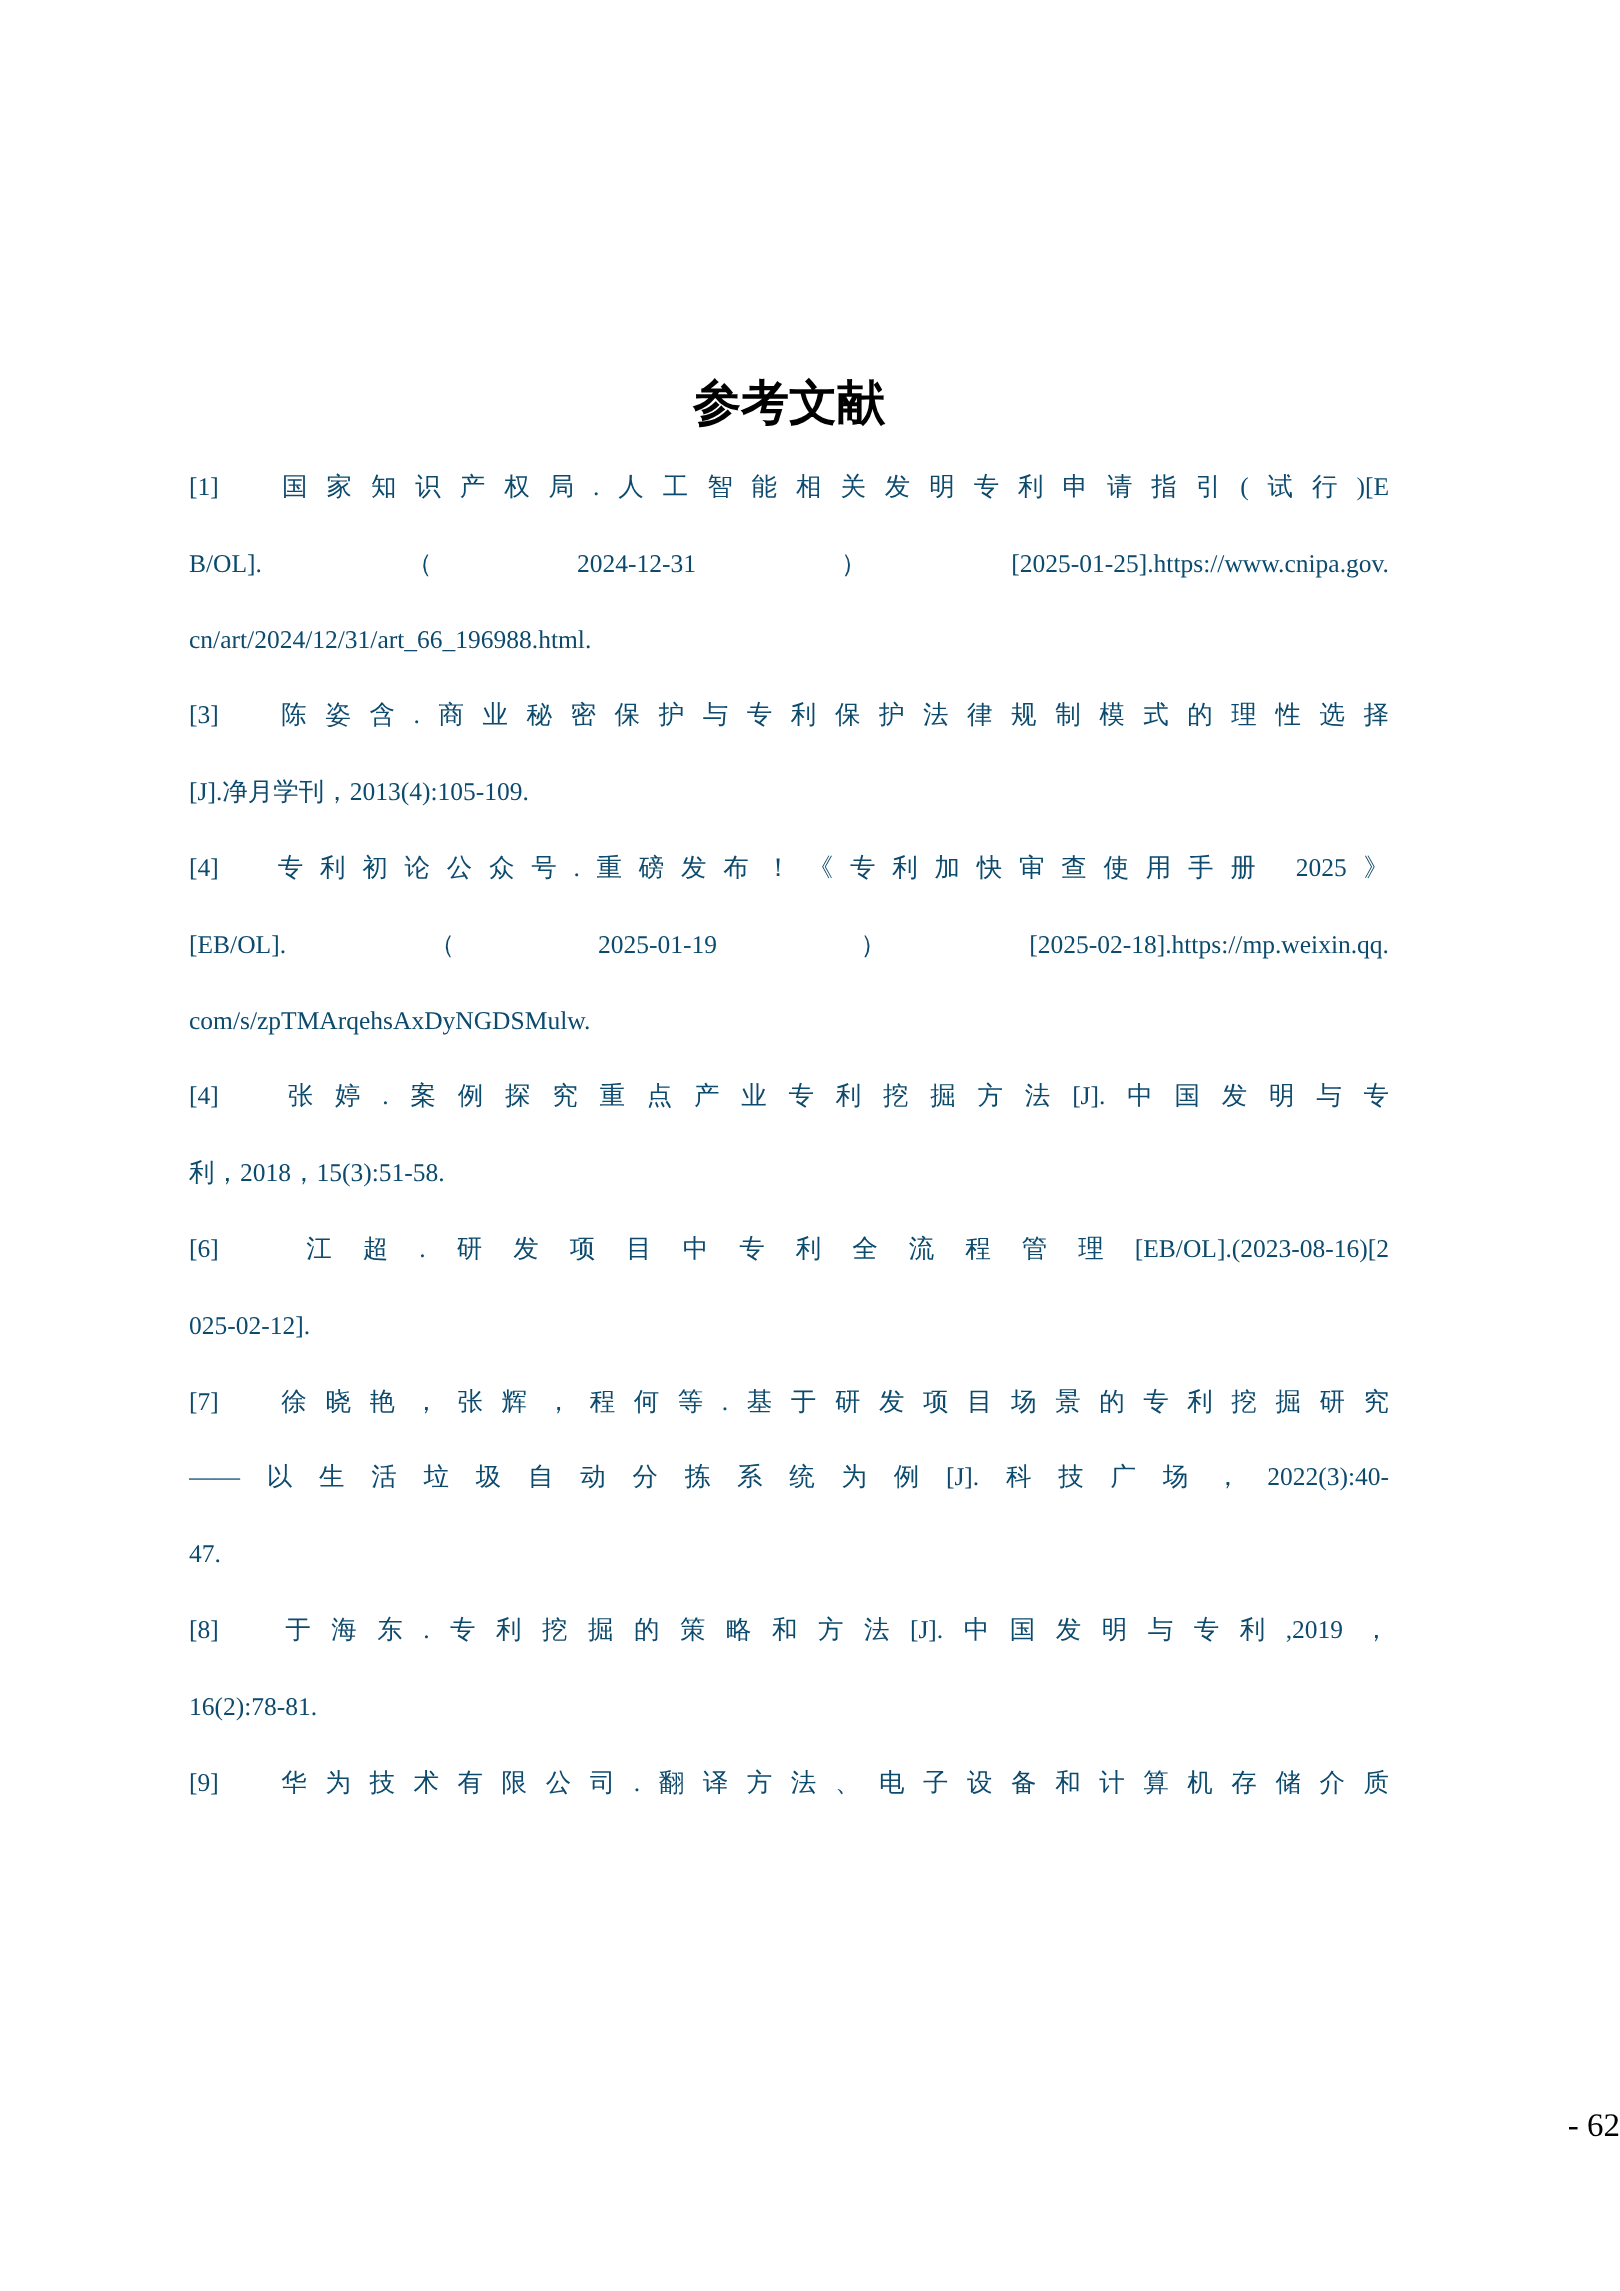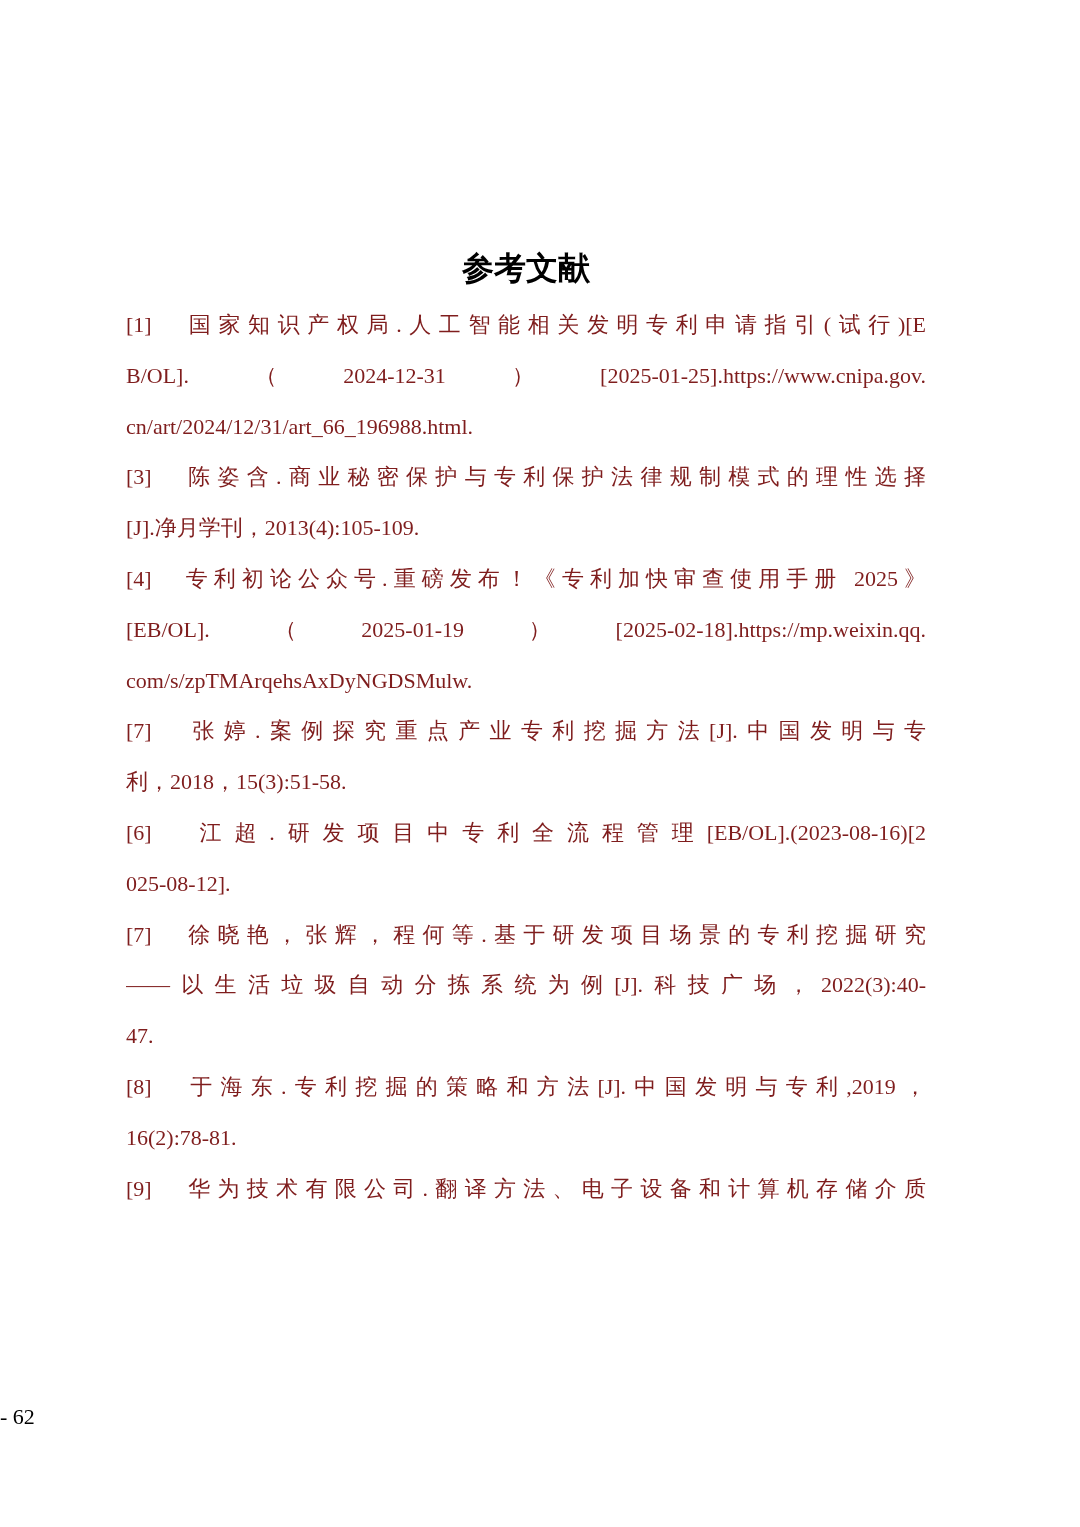--- a/index.html
+++ b/index.html
@@ -28,42 +28,42 @@
     font-weight: bold;
     font-size: 32px;
     line-height: 44px;
     text-align: center;
     color: #000000;
   }
   .ref-list {
     width: 100%;
   }
   .line {
-    font-size: 22px;
+    font-size: 17px;
     line-height: 50.8px;
     height: 50.8px;
-    color: #7f1d1d;
+    color: #0c4a6e;
     overflow: hidden;
   }
   
   .line.fill {
     text-align: justify;
     text-align-last: justify;
   }
   
   .line.last {
     text-align: left;
     text-align-last: left;
   }
   .footer {
     position: absolute;
     left: 0;
     top: 1402px;
     width: 100%;
-    text-align: left;
+    text-align: right;
     font-family: "Liberation Serif", "DejaVu Serif", serif;
     font-size: 22px;
     line-height: 30px;
     color: #000000;
   }
 </style>
 </head>
 <body>
 
 <div class="page">
@@ -84,27 +84,27 @@
         <div class="line last">[J].净月学刊，2013(4):105-109.</div>
       </div>
 
       <div class="ref">
         <div class="line fill">[4]　专利初论公众号.重磅发布！《专利加快审查使用手册 2025》</div>
         <div class="line fill">[EB/OL].（2025-01-19）[2025-02-18].https://mp.weixin.qq.</div>
         <div class="line last">com/s/zpTMArqehsAxDyNGDSMulw.</div>
       </div>
 
       <div class="ref">
-        <div class="line fill">[7]　张婷.案例探究重点产业专利挖掘方法[J].中国发明与专</div>
+        <div class="line fill">[4]　张婷.案例探究重点产业专利挖掘方法[J].中国发明与专</div>
         <div class="line last">利，2018，15(3):51-58.</div>
       </div>
 
       <div class="ref">
         <div class="line fill">[6]　江超.研发项目中专利全流程管理[EB/OL].(2023-08-16)[2</div>
-        <div class="line last">025-08-12].</div>
+        <div class="line last">025-02-12].</div>
       </div>
 
       <div class="ref">
         <div class="line fill">[7]　徐晓艳，张辉，程何等.基于研发项目场景的专利挖掘研究</div>
         <div class="line fill">——以生活垃圾自动分拣系统为例[J].科技广场，2022(3):40-</div>
         <div class="line last">47.</div>
       </div>
 
       <div class="ref">
         <div class="line fill">[8]　于海东.专利挖掘的策略和方法[J].中国发明与专利,2019，</div>

